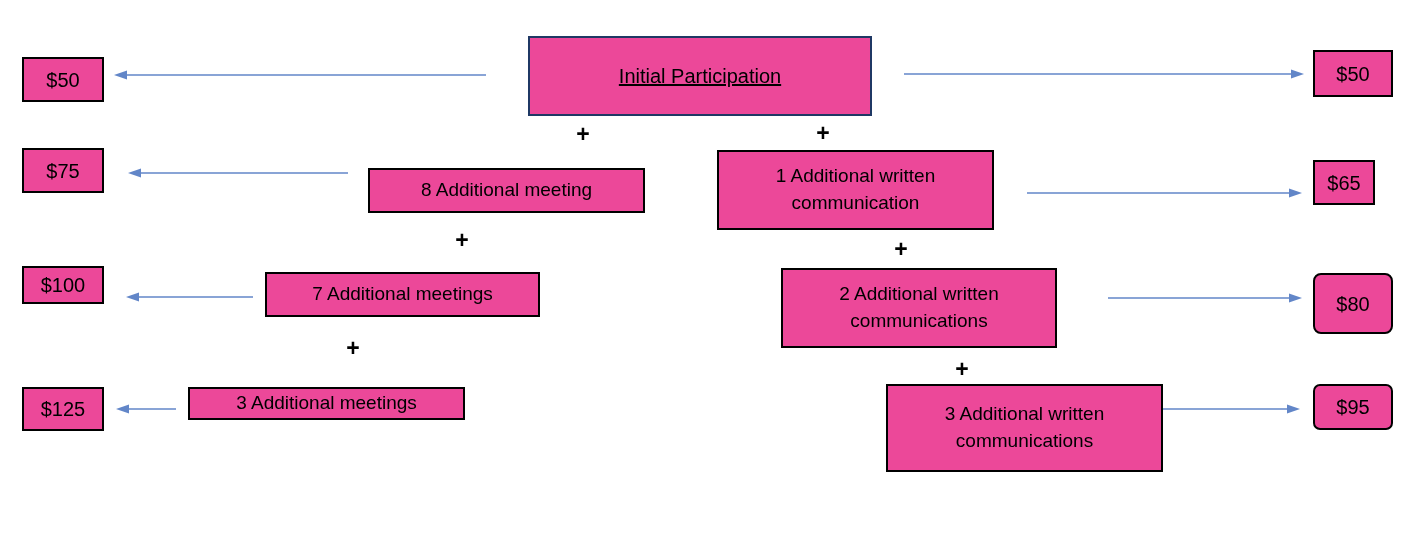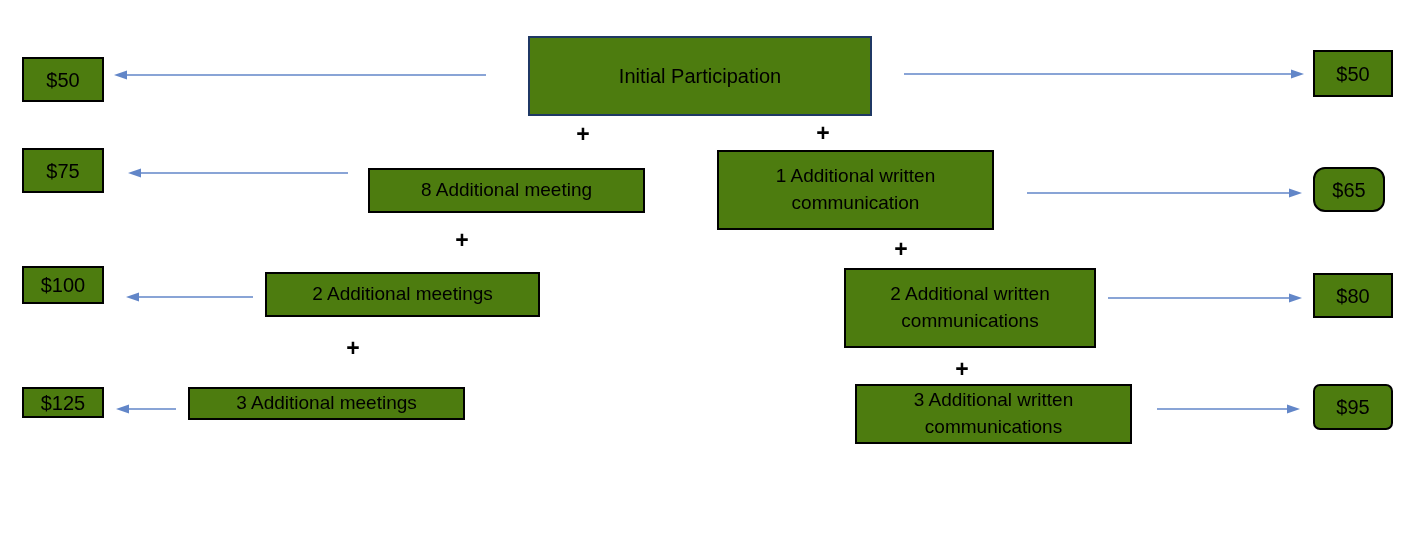--- a/index.html
+++ b/index.html
@@ -13,21 +13,21 @@
   .canvas {
     position: relative;
     width: 1428px;
     height: 558px;
     background: #ffffff;
     overflow: hidden;
   }
   .box {
     position: absolute;
     border: 2px solid var(--box-border);
-    background: #4d7c0f;
+    background: #ec4899;
     display: flex;
     align-items: center;
     justify-content: center;
     font-size: 19px;
     line-height: 1.4;
     text-align: center;
   }
   .root-box {
     border-color: var(--root-border);
     font-size: 20px;
@@ -95,38 +95,38 @@
     <g>
       <line class="arrow-line" x1="1108" y1="298" x2="1290" y2="298"></line>
       <polygon class="arrow-head" points="1302,298 1289,293.5 1289,302.5"></polygon>
     </g>
     <g>
       <line class="arrow-line" x1="1157" y1="409" x2="1288" y2="409"></line>
       <polygon class="arrow-head" points="1300,409 1287,404.5 1287,413.5"></polygon>
     </g>
   </svg>
 
-  <div class="box root-box" style="left:528px; top:36px; width:344px; height:80px;">Initial Participation</div>
+  <div class="box root-box" style="left:528px; top:36px; width:344px; height:80px;text-decoration:underline;">Initial Participation</div>
 
   <div class="box" style="left:368px; top:168px; width:277px; height:45px;">8 Additional meeting</div>
-  <div class="box" style="left:265px; top:272px; width:275px; height:45px;">2 Additional meetings</div>
+  <div class="box" style="left:265px; top:272px; width:275px; height:45px;">7 Additional meetings</div>
   <div class="box" style="left:188px; top:387px; width:277px; height:33px;">3 Additional meetings</div>
 
   <div class="box multiline" style="left:717px; top:150px; width:277px; height:80px;">1 Additional written communication</div>
-  <div class="box multiline" style="left:844px; top:268px; width:252px; height:80px;">2 Additional written communications</div>
-  <div class="box multiline" style="left:855px; top:384px; width:277px; height:60px;">3 Additional written communications</div>
+  <div class="box multiline" style="left:781px; top:268px; width:276px; height:80px;">2 Additional written communications</div>
+  <div class="box multiline" style="left:886px; top:384px; width:277px; height:88px;">3 Additional written communications</div>
 
   <div class="box payout" style="left:22px; top:57px; width:82px; height:45px;">$50</div>
   <div class="box payout" style="left:22px; top:148px; width:82px; height:45px;">$75</div>
   <div class="box payout" style="left:22px; top:266px; width:82px; height:38px;">$100</div>
-  <div class="box payout" style="left:22px; top:387px; width:82px; height:31px;">$125</div>
+  <div class="box payout" style="left:22px; top:387px; width:82px; height:44px;">$125</div>
 
   <div class="box payout" style="left:1313px; top:50px; width:80px; height:47px;">$50</div>
-  <div class="box payout" style="left:1313px; top:167px; width:72px; height:45px;border-radius:12px;">$65</div>
-  <div class="box payout" style="left:1313px; top:273px; width:80px; height:45px;">$80</div>
+  <div class="box payout" style="left:1313px; top:160px; width:62px; height:45px;">$65</div>
+  <div class="box payout" style="left:1313px; top:273px; width:80px; height:61px;border-radius:8px;">$80</div>
   <div class="box payout" style="left:1313px; top:384px; width:80px; height:46px;border-radius:7px;">$95</div>
 
   <div class="plus" style="left:583px; top:134px;">+</div>
   <div class="plus" style="left:823px; top:133px;">+</div>
   <div class="plus" style="left:462px; top:240px;">+</div>
   <div class="plus" style="left:353px; top:348px;">+</div>
   <div class="plus" style="left:901px; top:249px;">+</div>
   <div class="plus" style="left:962px; top:369px;">+</div>
 
 </div>

